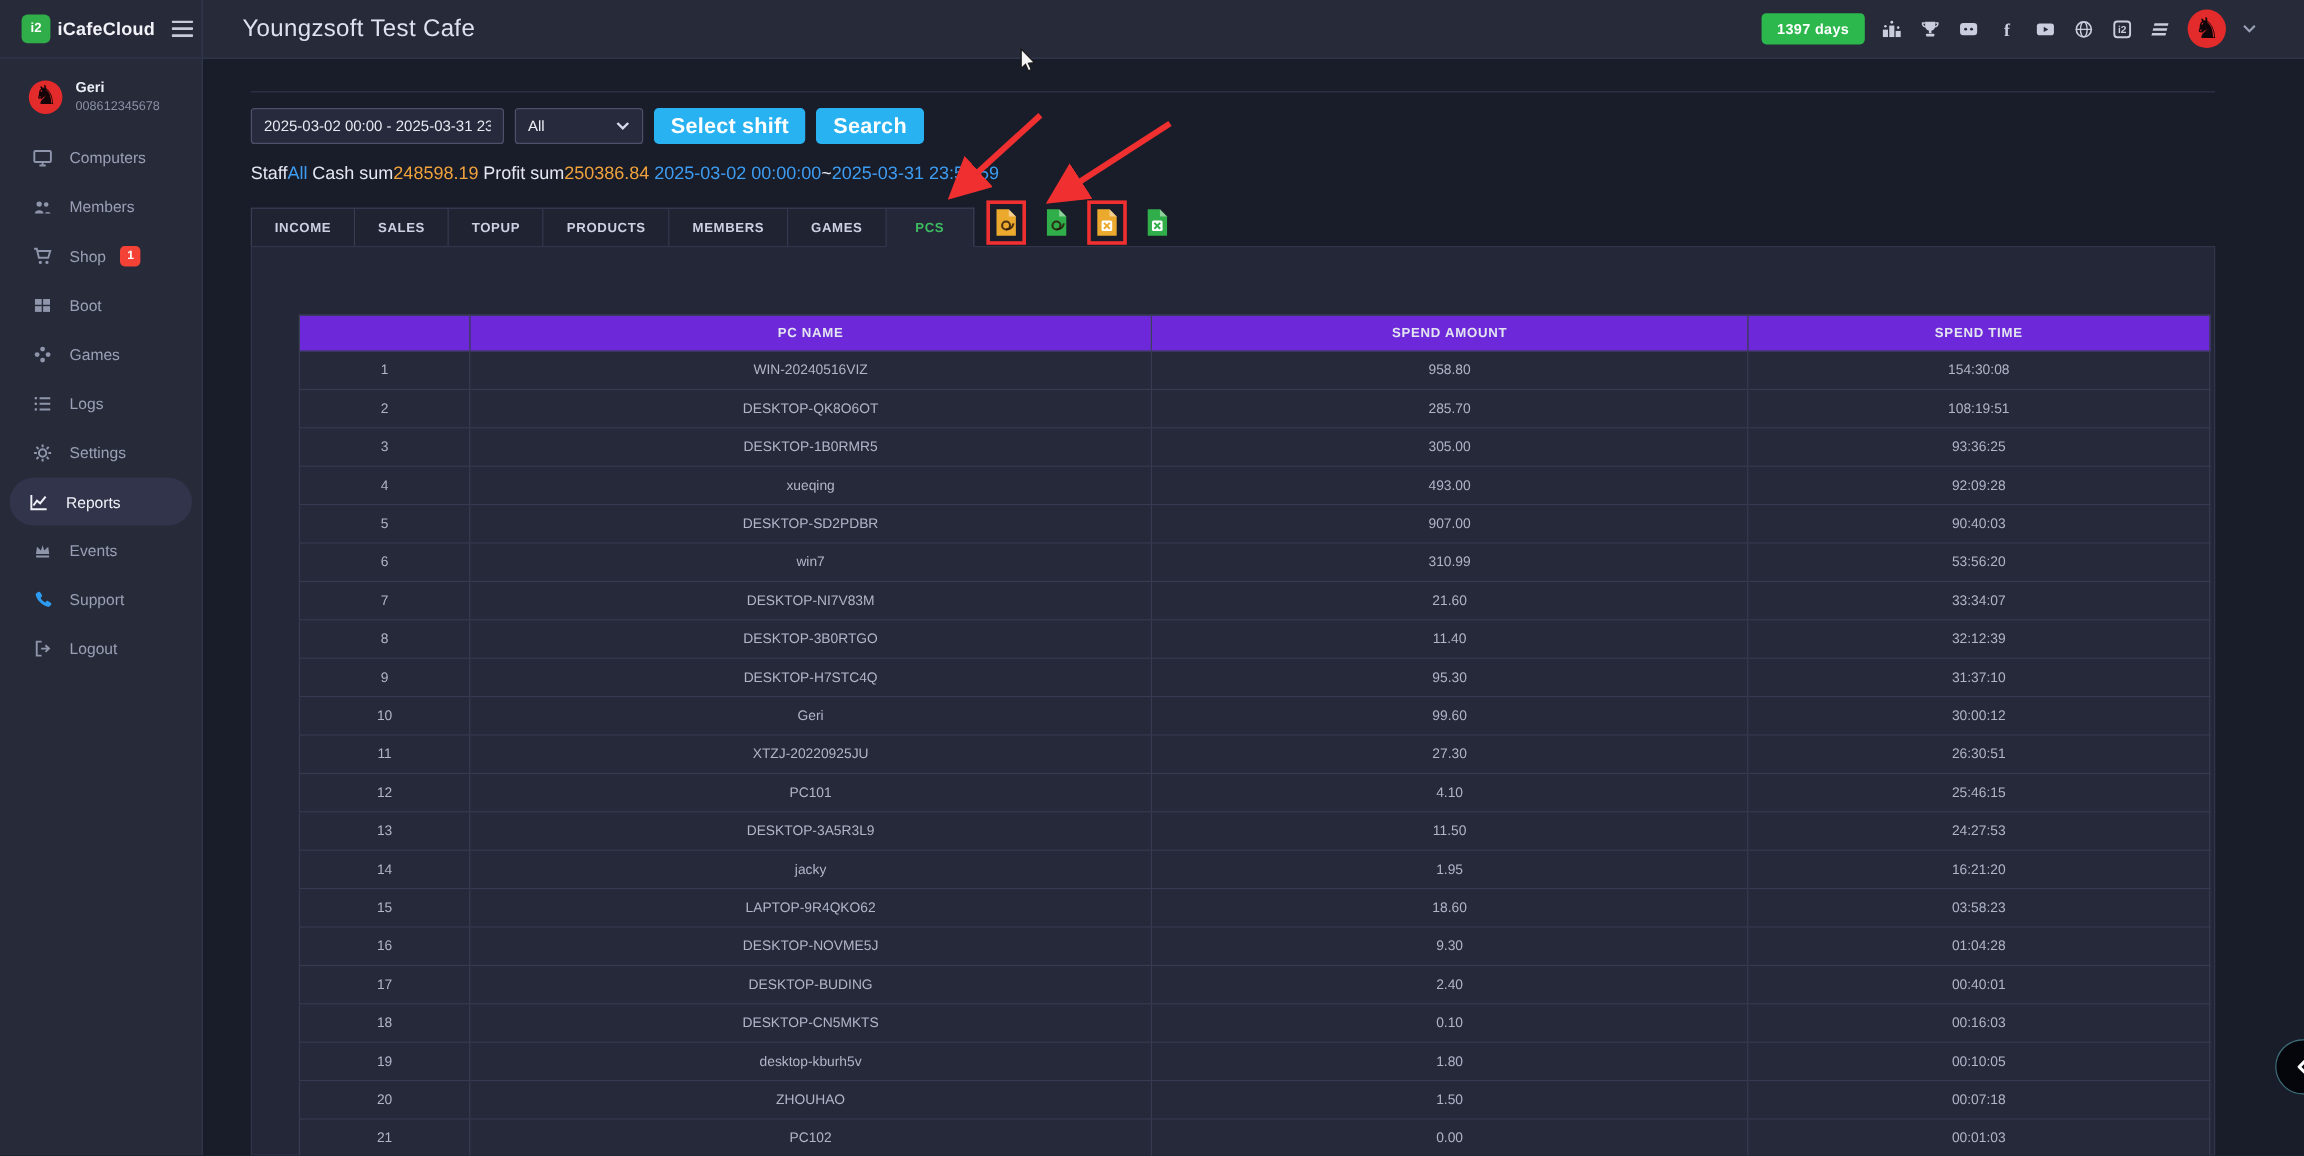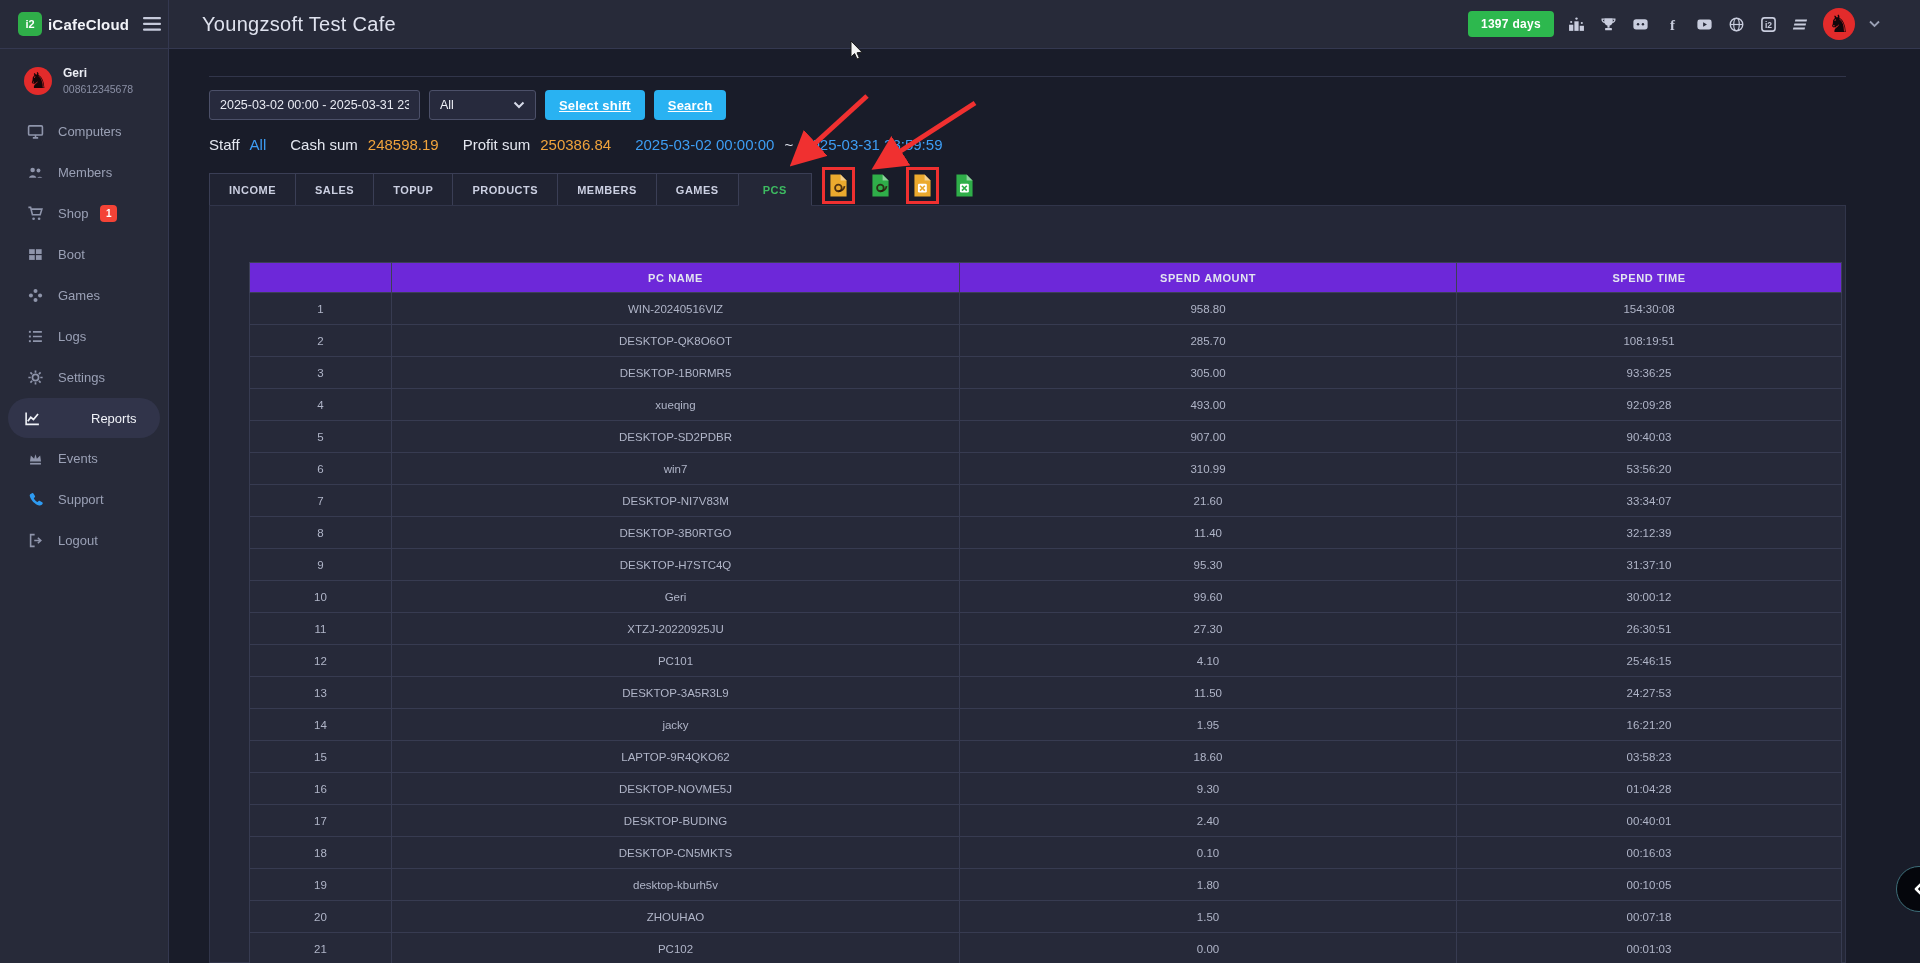--- a/index.html
+++ b/index.html
@@ -44,40 +44,40 @@
     display:flex; align-items:center; justify-content:center; font-size:22px; line-height:1;
     font-family:"DejaVu Sans",sans-serif; flex:0 0 28px; }
   .user-meta { margin-left:11px; }
   .user-name { font-size:12px; font-weight:bold; color:#eceef5; }
   .user-phone { font-size:10.5px; color:#8b90a5; margin-top:3px; }
   .nav { margin-top:6px; }
   .side-item { height:41px; display:flex; align-items:center; padding-left:27px; cursor:pointer;
     color:#9aa0b5; font-size:13px; }
   .side-item .sicon { width:18px; display:flex; margin-right:13px; color:#8f95ab; }
   .side-item.active { background:var(--bg-activepill); color:#f0f2f8; margin:0 8px; padding-left:16px;
-    border-radius:20px; height:40px;gap:36px; }
+    border-radius:20px; height:40px; }
   .side-item.active .sicon { color:#f0f2f8; }
   .side-item .sicon.blue { color:#2e9bf2; }
   .shop-badge { margin-left:12px; background:var(--badge-red); width:17px; height:17px; border-radius:4px;
     color:#fff; font-size:10px; font-weight:bold; display:flex; align-items:center; justify-content:center; }
 
   
   .main { flex:1; min-width:0; padding:0 74px 0 40px; display:flex; flex-direction:column; }
   .content-top-divider { margin-top:27px; border-top:1px solid #31354a; }
   .filter-row { display:flex; align-items:center; gap:9px; margin-top:13px; }
   .date-input { width:211px; height:30px; background:#272a3d; border:1px solid #4c5069; border-radius:3px;
     color:#e8eaf2; font-size:12.5px; padding:0 10px; font-family:"Liberation Sans",sans-serif; }
   .select { width:107px; height:30px; background:#272a3d; border:1px solid #4c5069; border-radius:3px;
     display:flex; align-items:center; padding:0 10px; cursor:pointer; }
   .select-label { font-size:12.5px; color:#eef0f6; }
   .select-chev { margin-left:auto; color:#d6dae8; display:flex; }
   .btn { height:30px; background:var(--accent-blue); border:none; border-radius:4px; color:#fff;
-    font-size:13px; font-weight:bold; padding:0 14px; cursor:pointer; letter-spacing:.2px;
-    font-family:"Liberation Sans",sans-serif;text-decoration:underline; }
-  .summary-row { margin-top:16px; display:flex; align-items:center; gap:10px; font-size:15px; color:#e4e7f0; }
+    font-size:18px; font-weight:bold; padding:0 14px; cursor:pointer; letter-spacing:.2px;
+    font-family:"Liberation Sans",sans-serif; }
+  .summary-row { margin-top:16px; display:flex; align-items:center; font-size:15px; color:#e4e7f0; }
   .summary-row .v-orange { color:var(--orange); }
   .summary-row .v-blue   { color:var(--link-blue); cursor:pointer; }
   .summary-row .gap      { width:4px; }
 
   
   .tabs-row { display:flex; align-items:flex-end; margin-top:14px; }
   .tab { height:33px; padding:0 19px; display:flex; align-items:center; justify-content:center;
     background:#202332; border:1px solid #3a3e55; border-left-width:0; cursor:pointer;
     font-size:11px; font-weight:bold; letter-spacing:.5px; color:#ccd0e2; }
   .tab:first-child { border-left-width:1px; }

